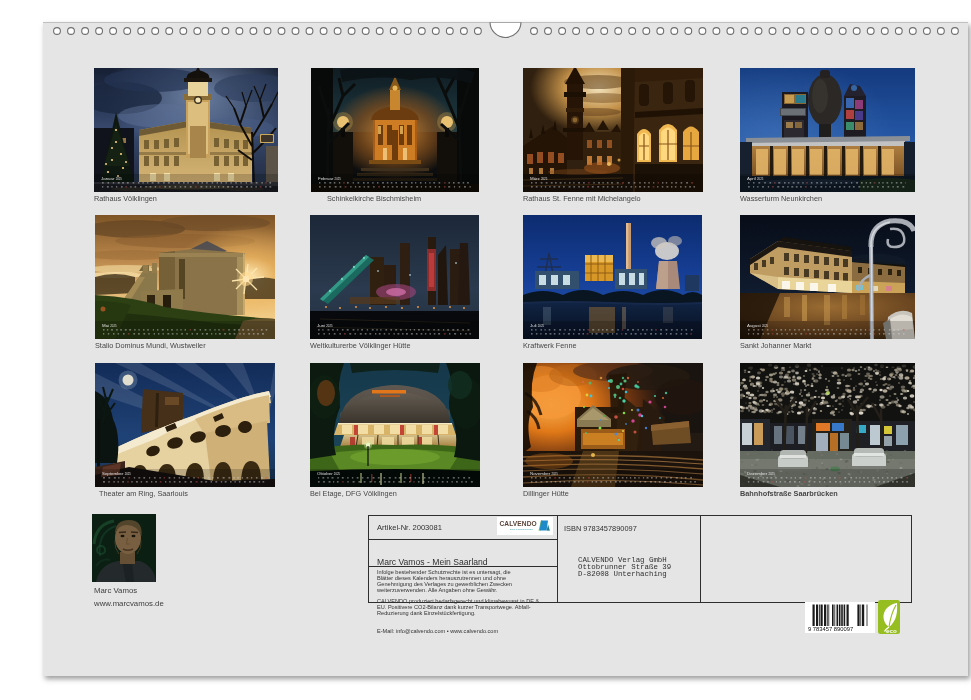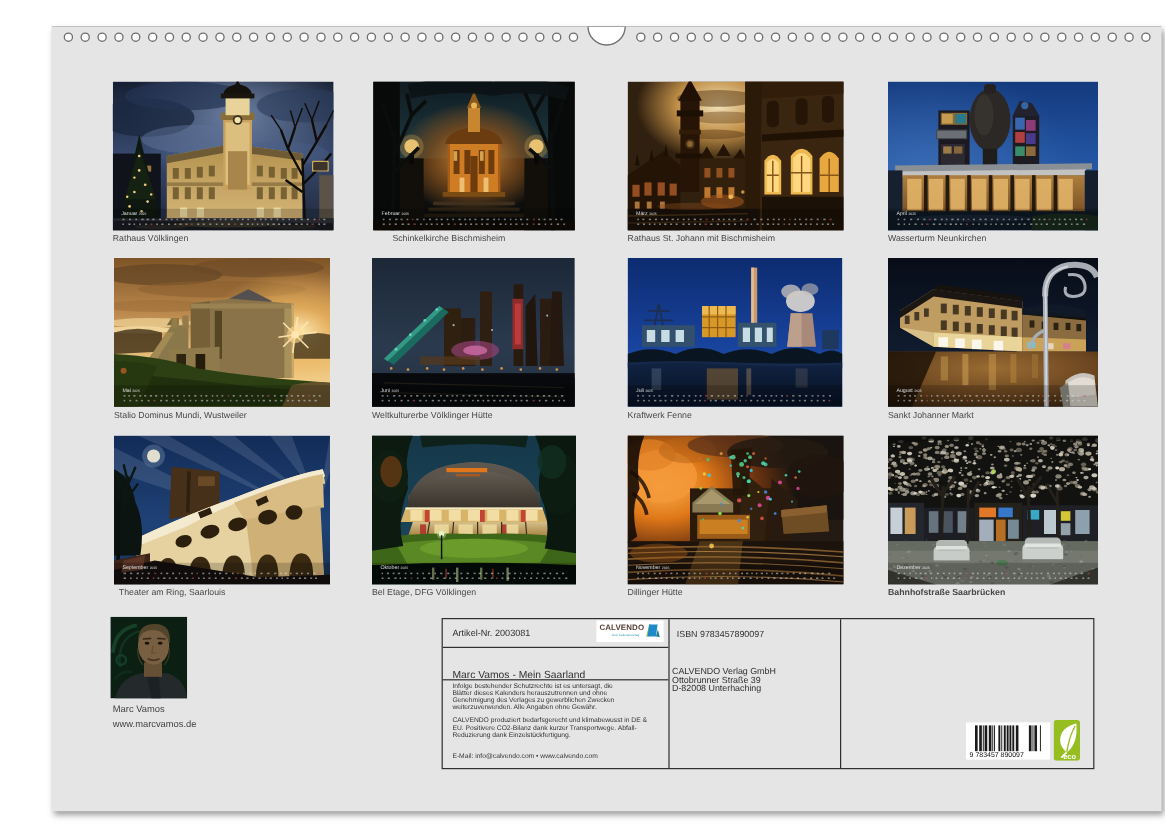--- a/index.html
+++ b/index.html
@@ -516,21 +516,21 @@
         <rect x="134.1" y="118.2" width="1.3" height="1.3" fill="#ddd" opacity="0.55"></rect>
         <rect x="138.8" y="118.2" width="1.5" height="1.3" fill="#ddd" opacity="0.55"></rect>
         <rect x="143.5" y="118.2" width="1.8" height="1.3" fill="#ddd" opacity="0.55"></rect>
         <rect x="148.0" y="118.2" width="1.4" height="1.3" fill="#ddd" opacity="0.55"></rect>
         <rect x="151.9" y="118.2" width="1.5" height="1.3" fill="#ddd" opacity="0.55"></rect>
         <rect x="157.1" y="118.2" width="1.5" height="1.3" fill="#ddd" opacity="0.55"></rect>
         <rect x="161.8" y="118.2" width="1.5" height="1.3" fill="#ddd" opacity="0.55"></rect>
         <rect x="166.2" y="118.2" width="1.7" height="1.3" fill="#ddd" opacity="0.55"></rect>
         <rect x="170.5" y="118.2" width="1.5" height="1.3" fill="#ddd" opacity="0.55"></rect>
       </svg></div>
-    <div style="position:absolute;left:480px;top:172px;font-family:'Liberation Sans',sans-serif;font-size:7.3px;color:#474747;">Rathaus St. Johann mit Bischmisheim</div>
+    <div style="position:absolute;left:480px;top:172px;font-family:'Liberation Sans',sans-serif;font-size:7.3px;color:#474747;">Rathaus St. Fenne mit Michelangelo</div>
     <div style="position:absolute;left:697px;top:46px;width:175px;height:124px"><svg width="175" height="124" viewBox="0 0 175 124" preserveAspectRatio="none">
 <defs>
  <linearGradient id="t4sky" x1="0" y1="0" x2="0" y2="1">
   <stop offset="0" stop-color="#143a7e"></stop>
             <stop offset="0.5" stop-color="#2253a0"></stop>
             <stop offset="1" stop-color="#3a6ab2"></stop>
  </linearGradient>
  <radialGradient id="t4lt" cx="0.2" cy="0.6" r="0.7">
   <stop offset="0" stop-color="#4a7cc0" stop-opacity="0.55"></stop>
             <stop offset="1" stop-color="#4a7cc0" stop-opacity="0"></stop>
@@ -2388,33 +2388,33 @@
 <ellipse cx="41.5" cy="22" rx="2" ry="1.2" fill="#1e160e"></ellipse>
 <path d="M27 18.5 L34 18 M39 18 L46 18.5" stroke="#46321e" stroke-width="1.4"></path>
 <path d="M35.5 24 L34.5 30 L38 30" stroke="#8a643e" stroke-width="1.1" fill="none"></path>
 <path d="M31 35 Q36 37.5 41 35" stroke="#5c3e28" stroke-width="1.4" fill="none"></path>
 <path d="M23 26 Q22 34 27 40" stroke="#8a6842" stroke-width="1" fill="none" opacity="0.6"></path>
 <path d="M49 26 Q50 34 45 40" stroke="#7a5a38" stroke-width="1" fill="none" opacity="0.6"></path>
 <rect width="64" height="68" fill="#06140c" opacity="0.26"></rect>
 </svg>
 <div style="position:absolute;left:51px;top:563px;font-family:'Liberation Sans',sans-serif;font-size:7.8px;color:#3e3e3e;line-height:12.5px;">Marc Vamos<br>www.marcvamos.de</div>
 
-<div style="position:absolute;left:325px;top:493px;width:544px;height:126px;border:1.3px solid #2e2e2e;">
+<div style="position:absolute;left:325px;top:493px;width:544px;height:88px;border:1.3px solid #2e2e2e;">
   <div style="position:absolute;left:0;top:0;width:189px;height:100%;border-right:1.3px solid #2e2e2e;">
     <div style="position:absolute;left:8px;top:7px;font-family:'Liberation Sans',sans-serif;font-size:7.6px;color:#303030;">Artikel-Nr. 2003081</div>
     <div style="position:absolute;left:0;top:22.5px;width:100%;border-top:1.2px solid #2e2e2e;"></div>
     <div style="position:absolute;left:8px;top:41px;font-family:'Liberation Sans',sans-serif;font-size:8.6px;color:#303030;">Marc Vamos - Mein Saarland</div>
     <div style="position:absolute;left:0;top:49.5px;width:100%;border-top:1.2px solid #2e2e2e;"></div>
     <div style="position:absolute;left:8px;top:53px;white-space:nowrap;font-family:'Liberation Sans',sans-serif;font-size:5.6px;color:#333;line-height:6.1px;">Infolge bestehender Schutzrechte ist es untersagt, die<br>Blätter dieses Kalenders herauszutrennen und ohne<br>Genehmigung des Verlages zu gewerblichen Zwecken<br>weiterzuverwenden. Alle Angaben ohne Gewähr.</div>
     <div style="position:absolute;left:8px;top:82px;white-space:nowrap;font-family:'Liberation Sans',sans-serif;font-size:5.6px;color:#333;line-height:6.1px;">CALVENDO produziert bedarfsgerecht und klimabewusst in DE &amp;<br>EU. Positivere CO2-Bilanz dank kurzer Transportwege. Abfall-<br>Reduzierung dank Einzelstückfertigung.</div>
     <div style="position:absolute;left:8px;top:112px;font-family:'Liberation Sans',sans-serif;font-size:5.6px;color:#333;">E-Mail: info@calvendo.com • www.calvendo.com</div>
   </div>
   <div style="position:absolute;left:189px;top:0;width:143px;height:100%;border-right:1.3px solid #2e2e2e;">
     <div style="position:absolute;left:6px;top:8px;font-family:'Liberation Sans',sans-serif;font-size:7.4px;color:#303030;">ISBN 9783457890097</div>
-    <div style="position:absolute;left:2px;top:41px;font-family:Liberation Sans, sans-serif;font-size:7.4px;color:#303030;line-height:6.8px;">CALVENDO Verlag GmbH<br>Ottobrunner Straße 39<br>D-82008 Unterhaching</div>
+    <div style="position:absolute;left:20px;top:41px;font-family:Liberation Mono, monospace;font-size:7.4px;color:#303030;line-height:6.8px;">CALVENDO Verlag GmbH<br>Ottobrunner Straße 39<br>D-82008 Unterhaching</div>
   </div>
 </div>
 <div style="position:absolute;left:454px;top:495px;width:56px;height:18px;background:#fff;">
 <div style="position:absolute;left:2.5px;top:3px;font-family:'Liberation Sans',sans-serif;font-weight:bold;font-size:6.6px;letter-spacing:0.1px;color:#5a4338;">CALVENDO</div>
 <div style="position:absolute;left:13px;top:10.5px;font-family:'Liberation Sans',sans-serif;font-size:2.5px;color:#2a9aa8;">Dein Kalenderverlag</div>
 <svg width="12" height="12" viewBox="0 0 12 12" style="position:absolute;left:41px;top:2.5px">
 <path d="M0.5 10.5 L3 0.5 L4.5 0.5 L2.8 10.5 Z" fill="#8ec63f"></path>
 <path d="M3 0.5 L10 0.5 L8.6 10.5 L1.6 10.5 Z" fill="#1f8ac9"></path>
 <path d="M8.6 10.5 L10.2 4.5 L11.8 10.8 Z" fill="#1c7a8a"></path>
 </svg>

